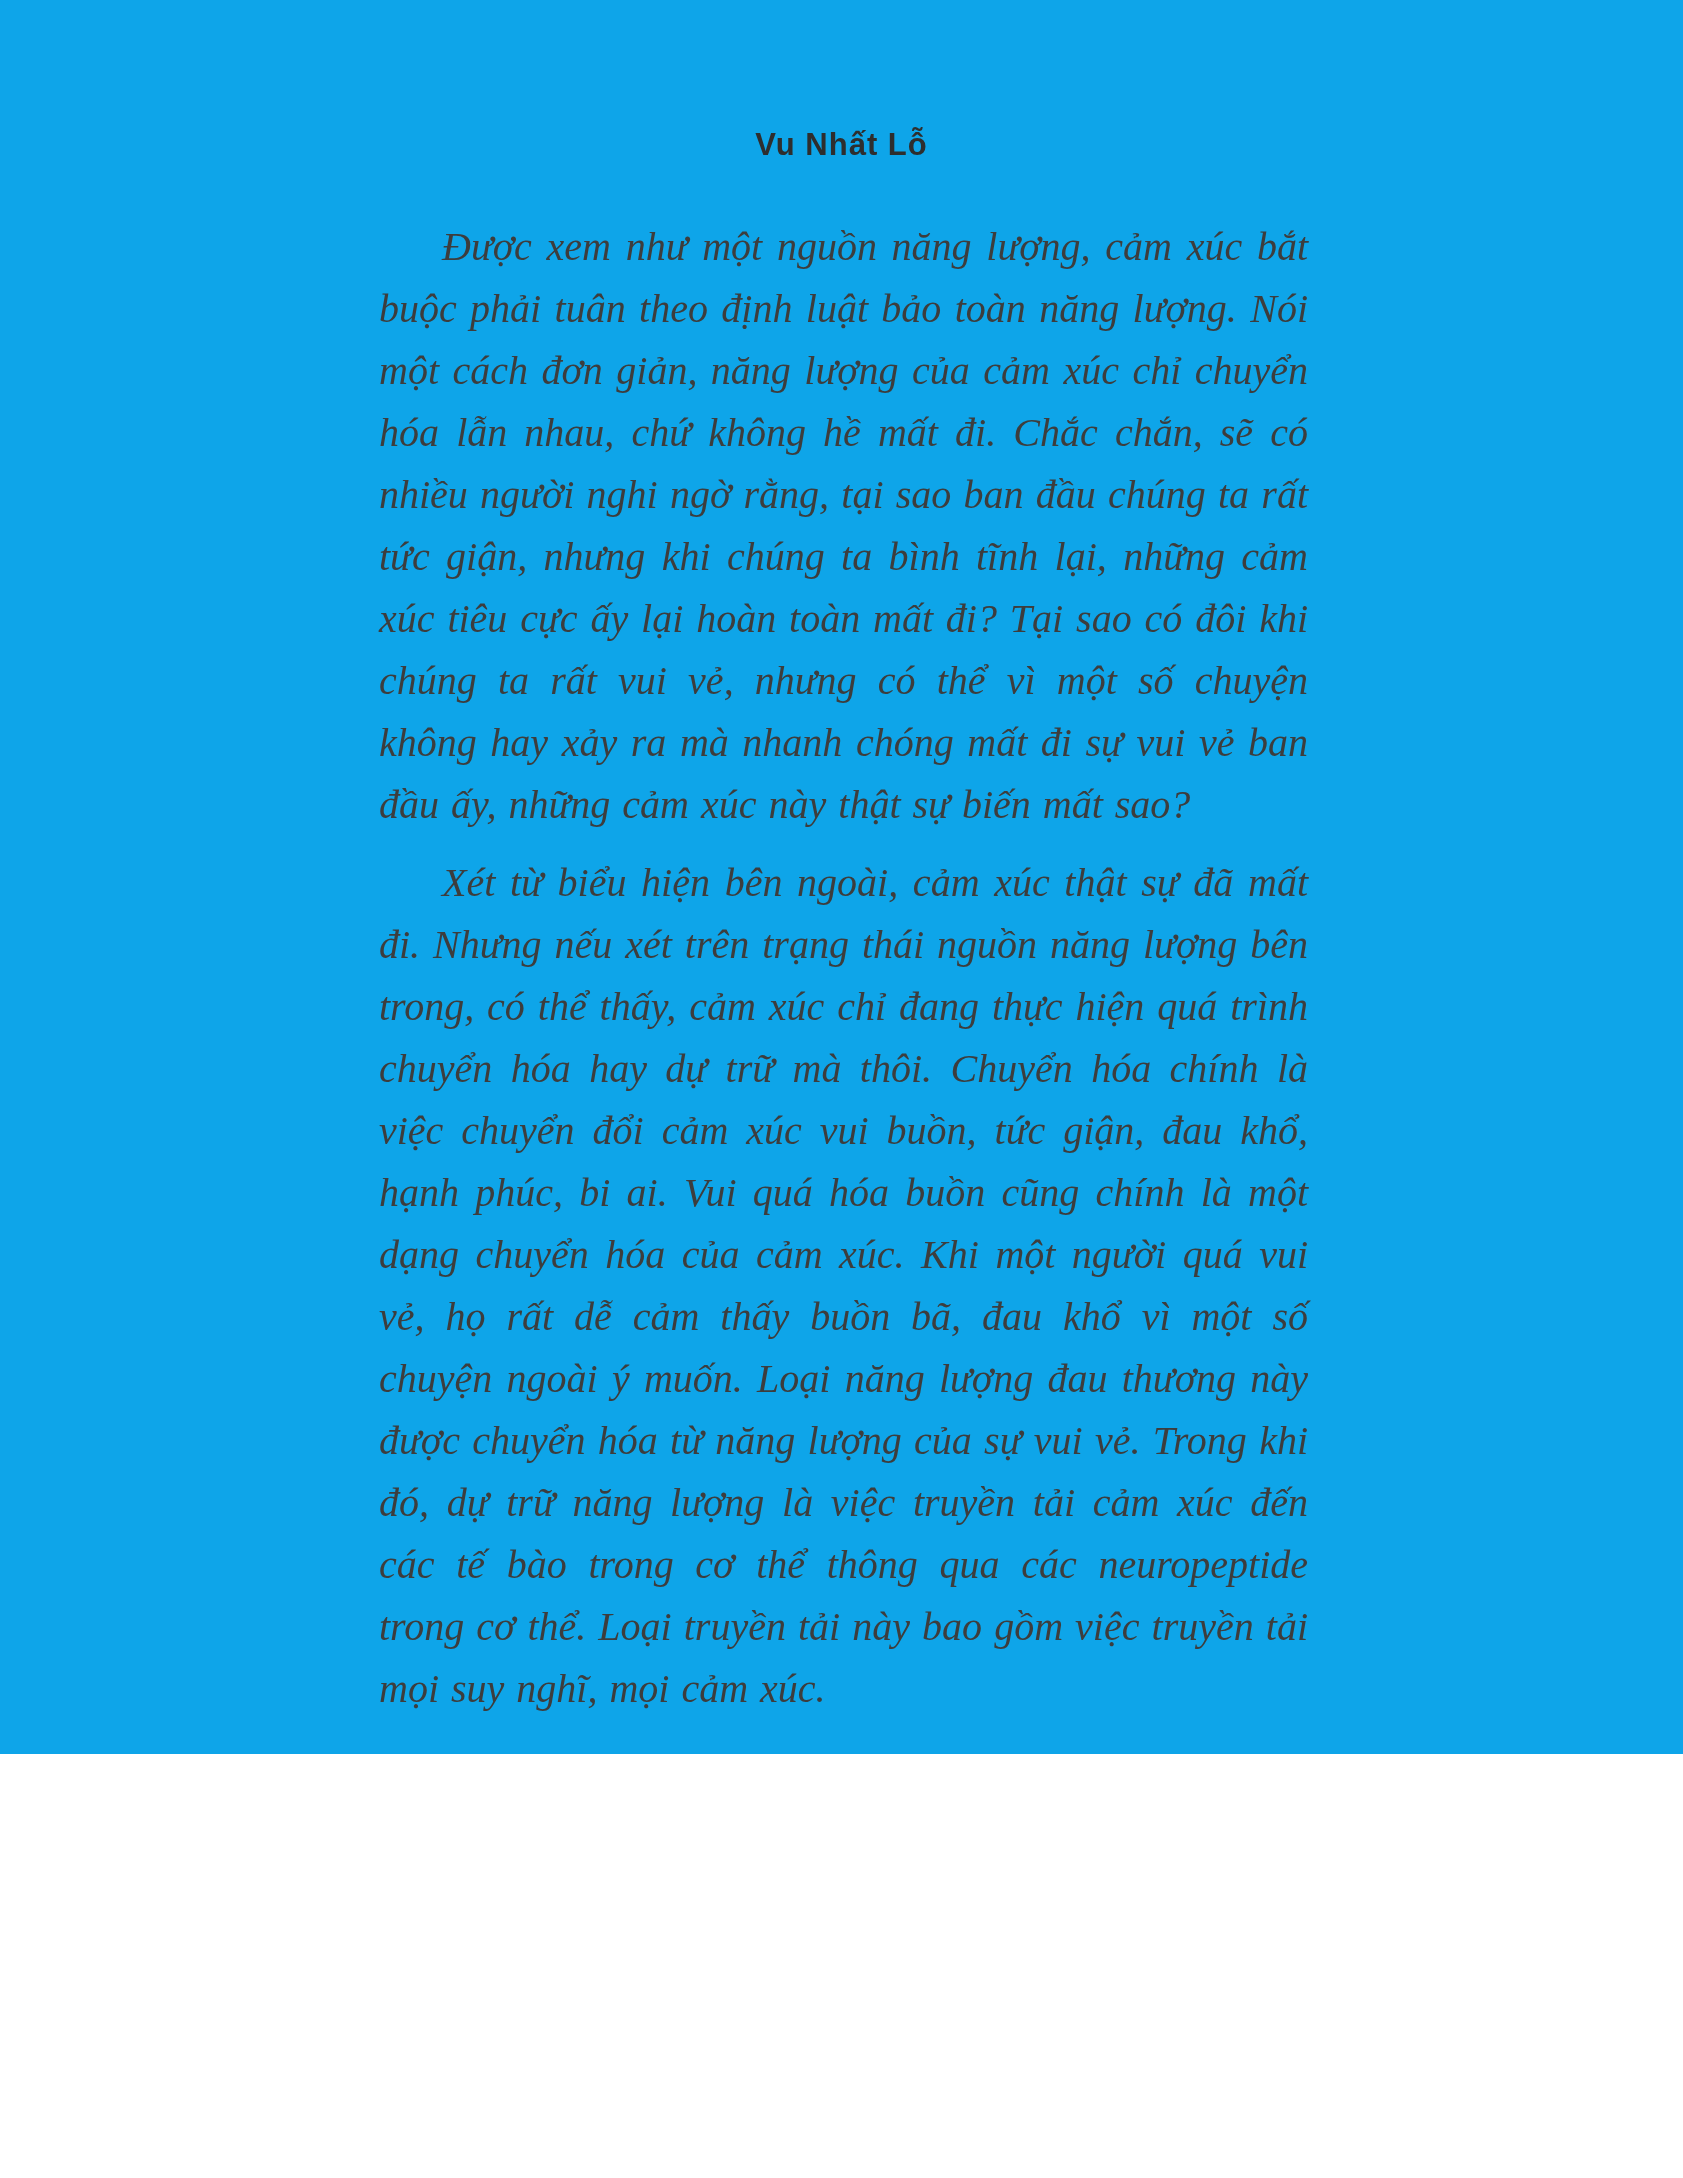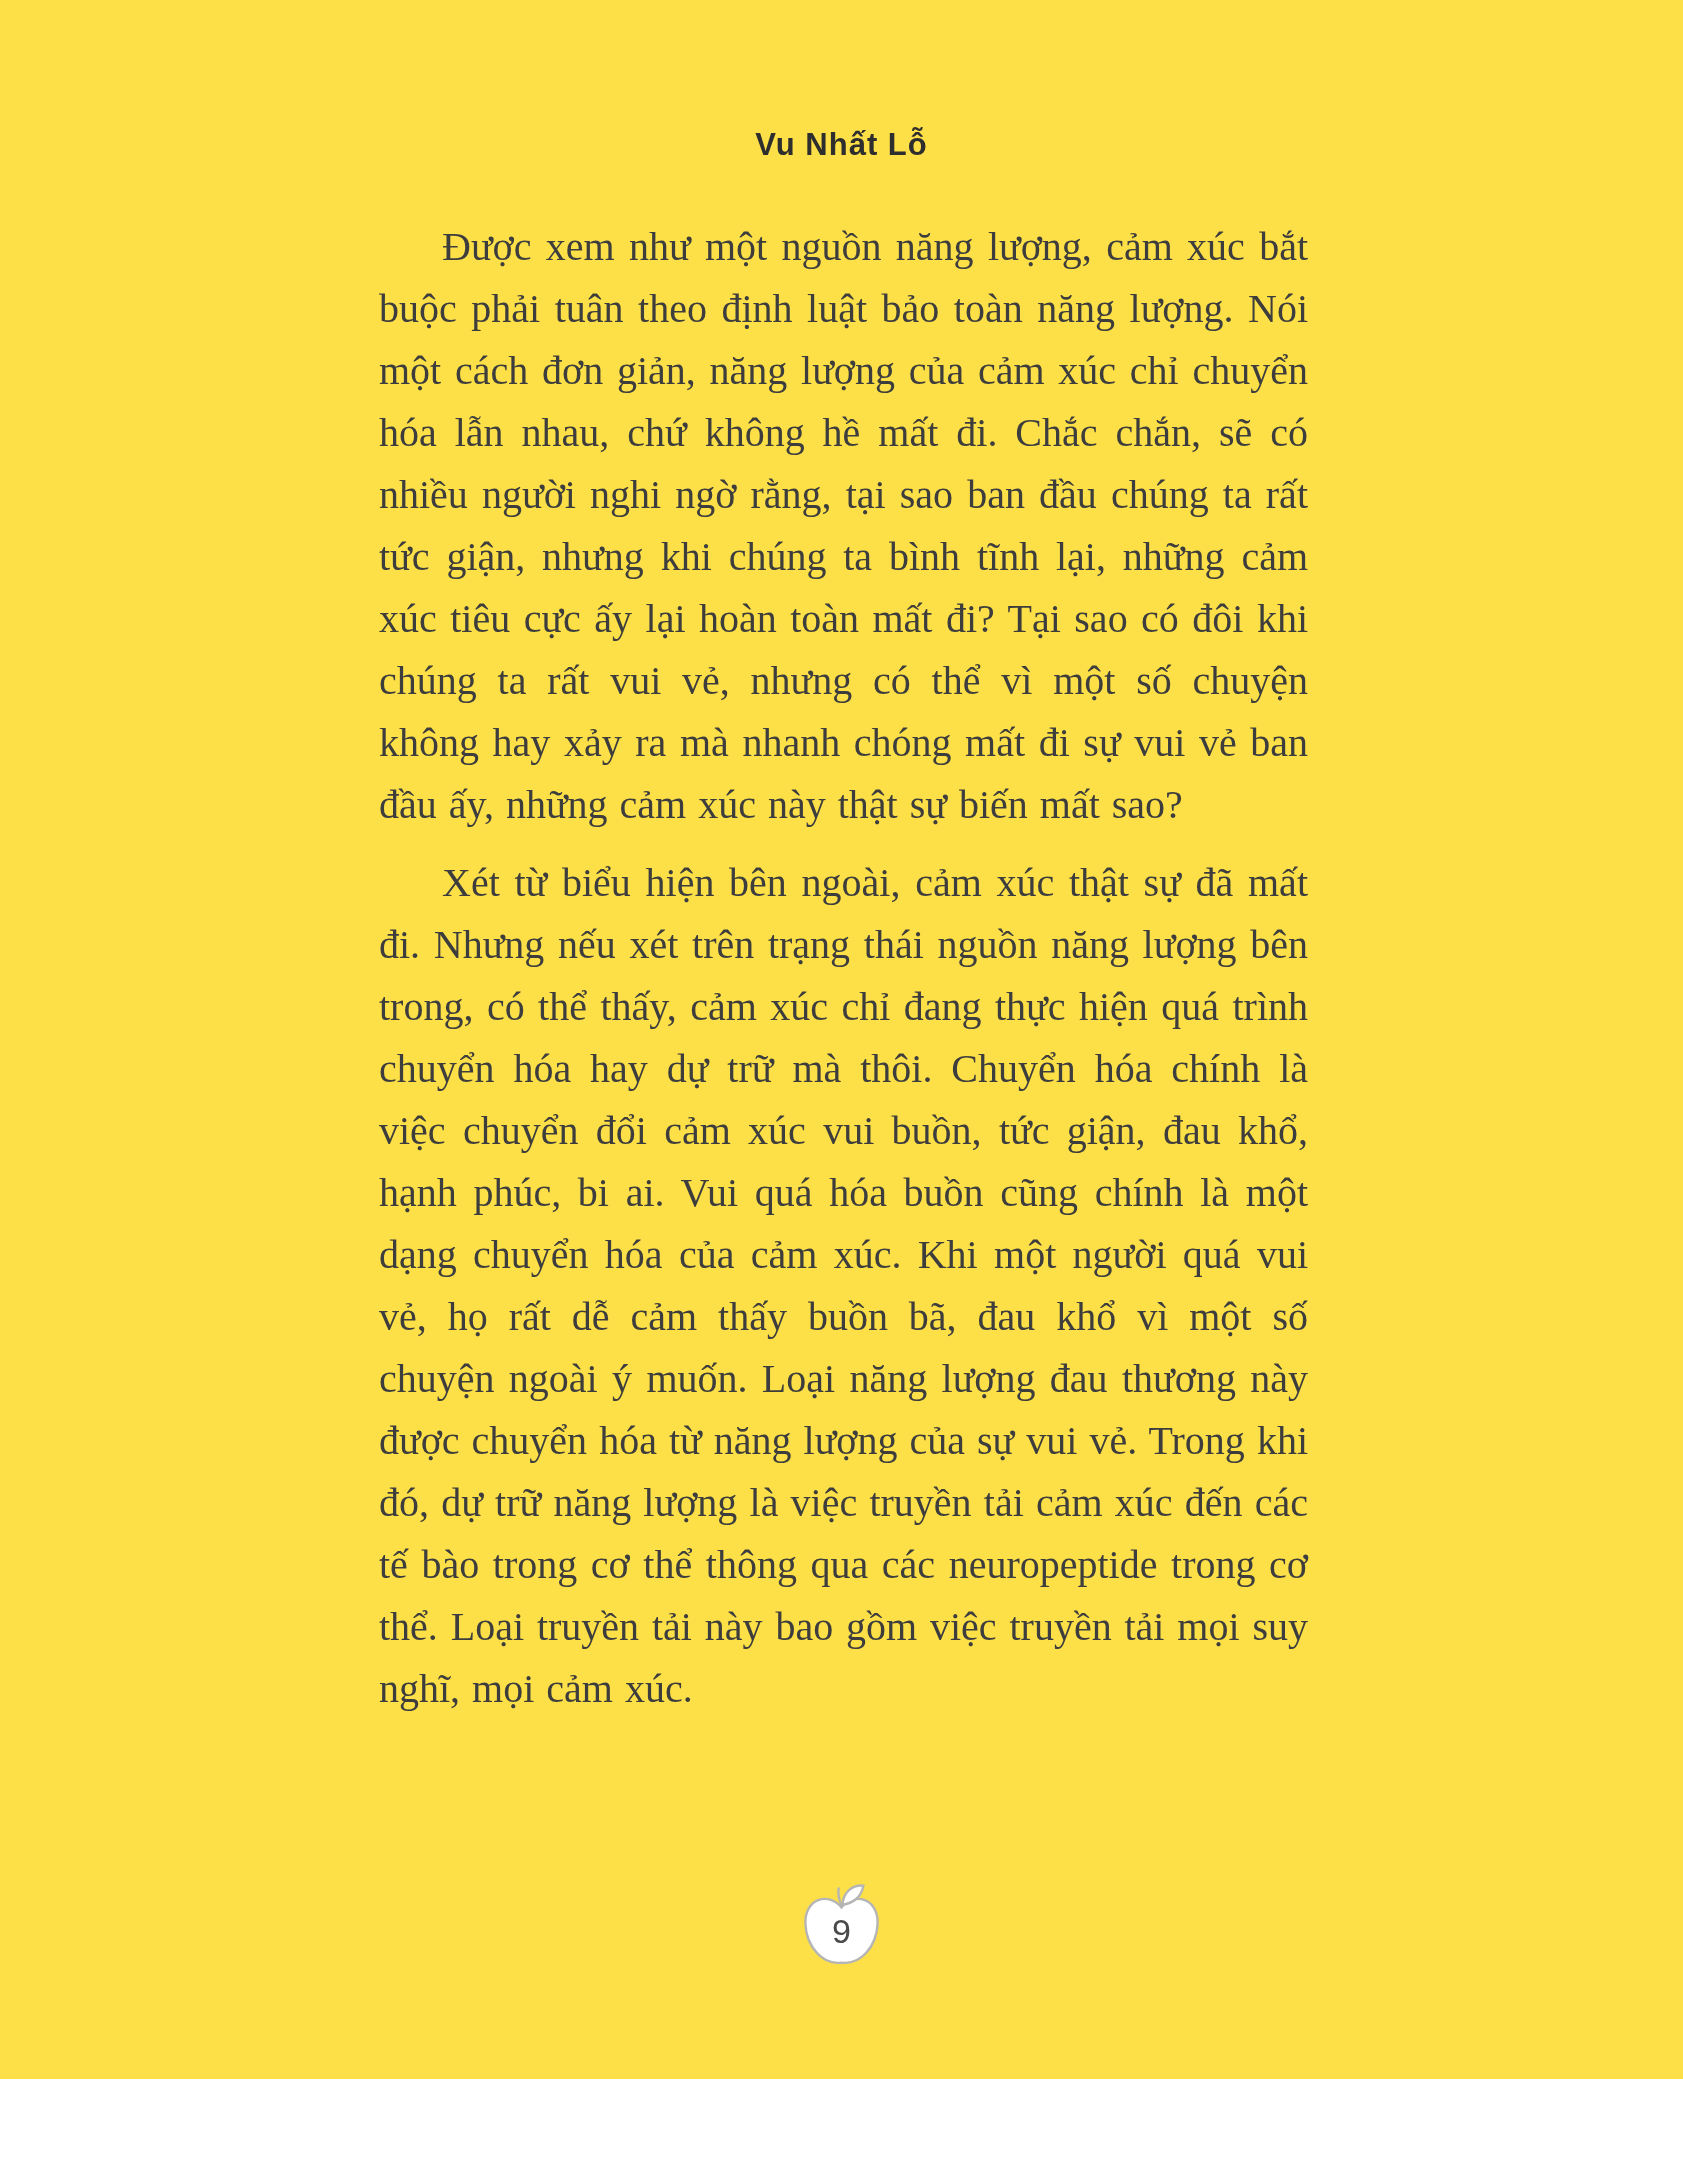--- a/index.html
+++ b/index.html
@@ -4,22 +4,22 @@
 <style>
   * { box-sizing: border-box; }
   html, body {
     margin: 0;
     padding: 0;
     background: #ffffff;
   }
   .page {
     position: relative;
     width: 1683px;
-    height: 2079px;
-    background: #fde047;
+    height: 1754px;
+    background: #0ea5e9;
     overflow: hidden;
     font-family: "Liberation Serif", "DejaVu Serif", serif;
   }
   .book-header {
     position: absolute;
     top: 127px;
     left: 0;
     width: 100%;
     text-align: center;
     font-family: "Liberation Sans", "DejaVu Sans", sans-serif;
@@ -35,20 +35,21 @@
     width: 929px;
   }
   .text-block p {
     margin: 0 0 16px 0;
     font-size: 40px;
     line-height: 62px;
     color: #3d3d3d;
     text-align: justify;
     text-indent: 63px;
     word-spacing: 2px;
+    font-style: italic;
   }
   .page-footer {
     position: absolute;
     left: 0;
     top: 1876px;
     width: 100%;
     display: flex;
     justify-content: center;
   }
   .page-number-badge {

